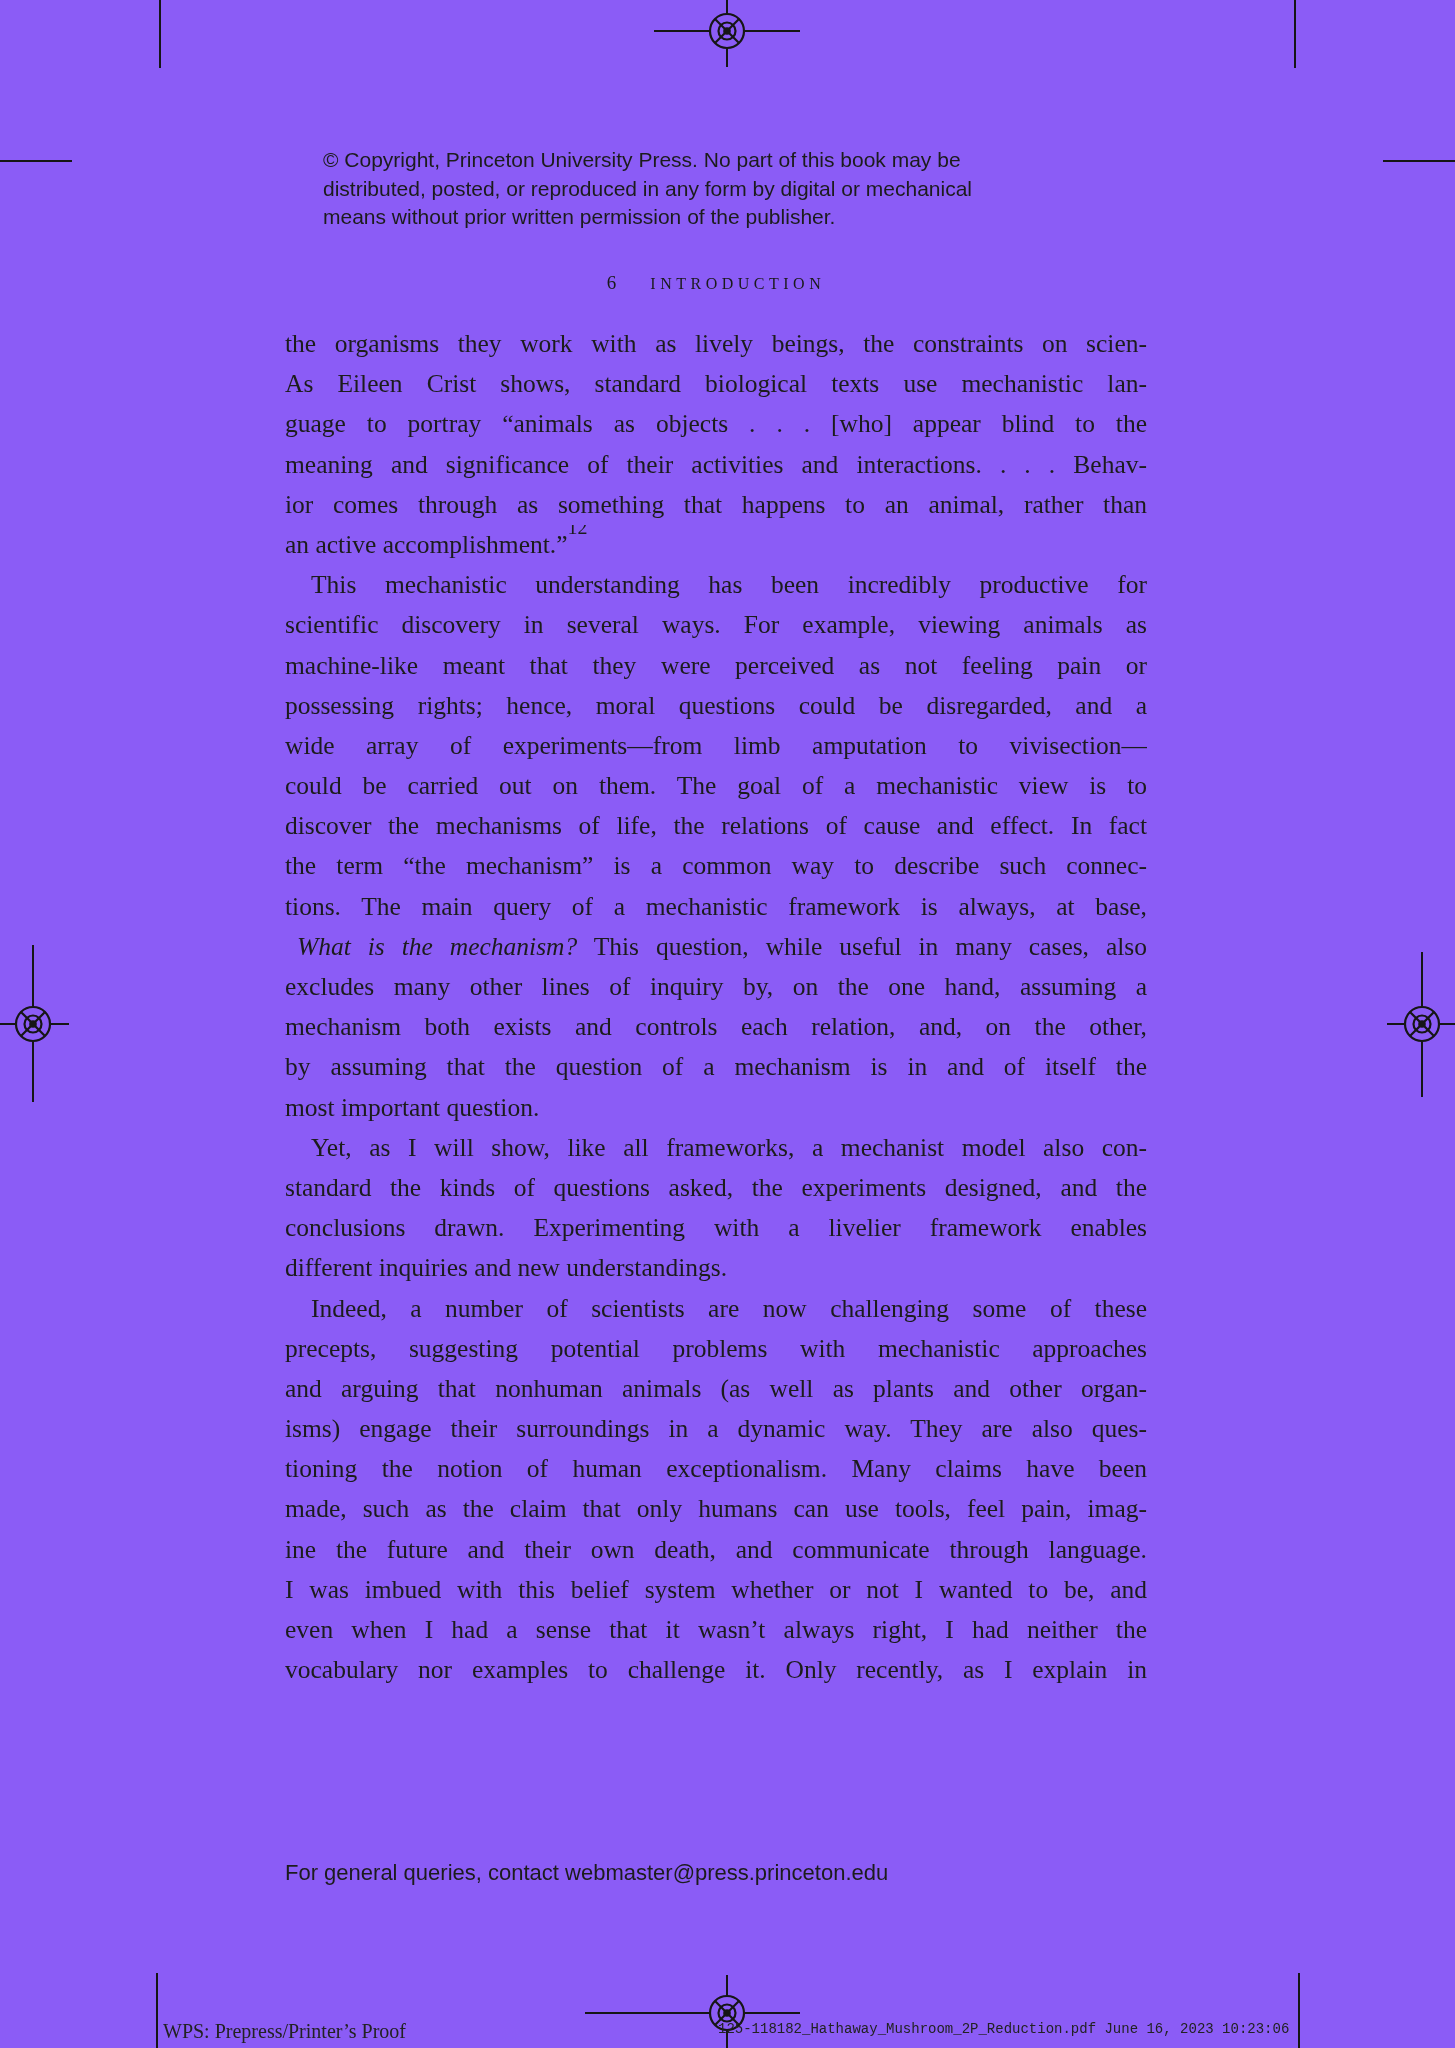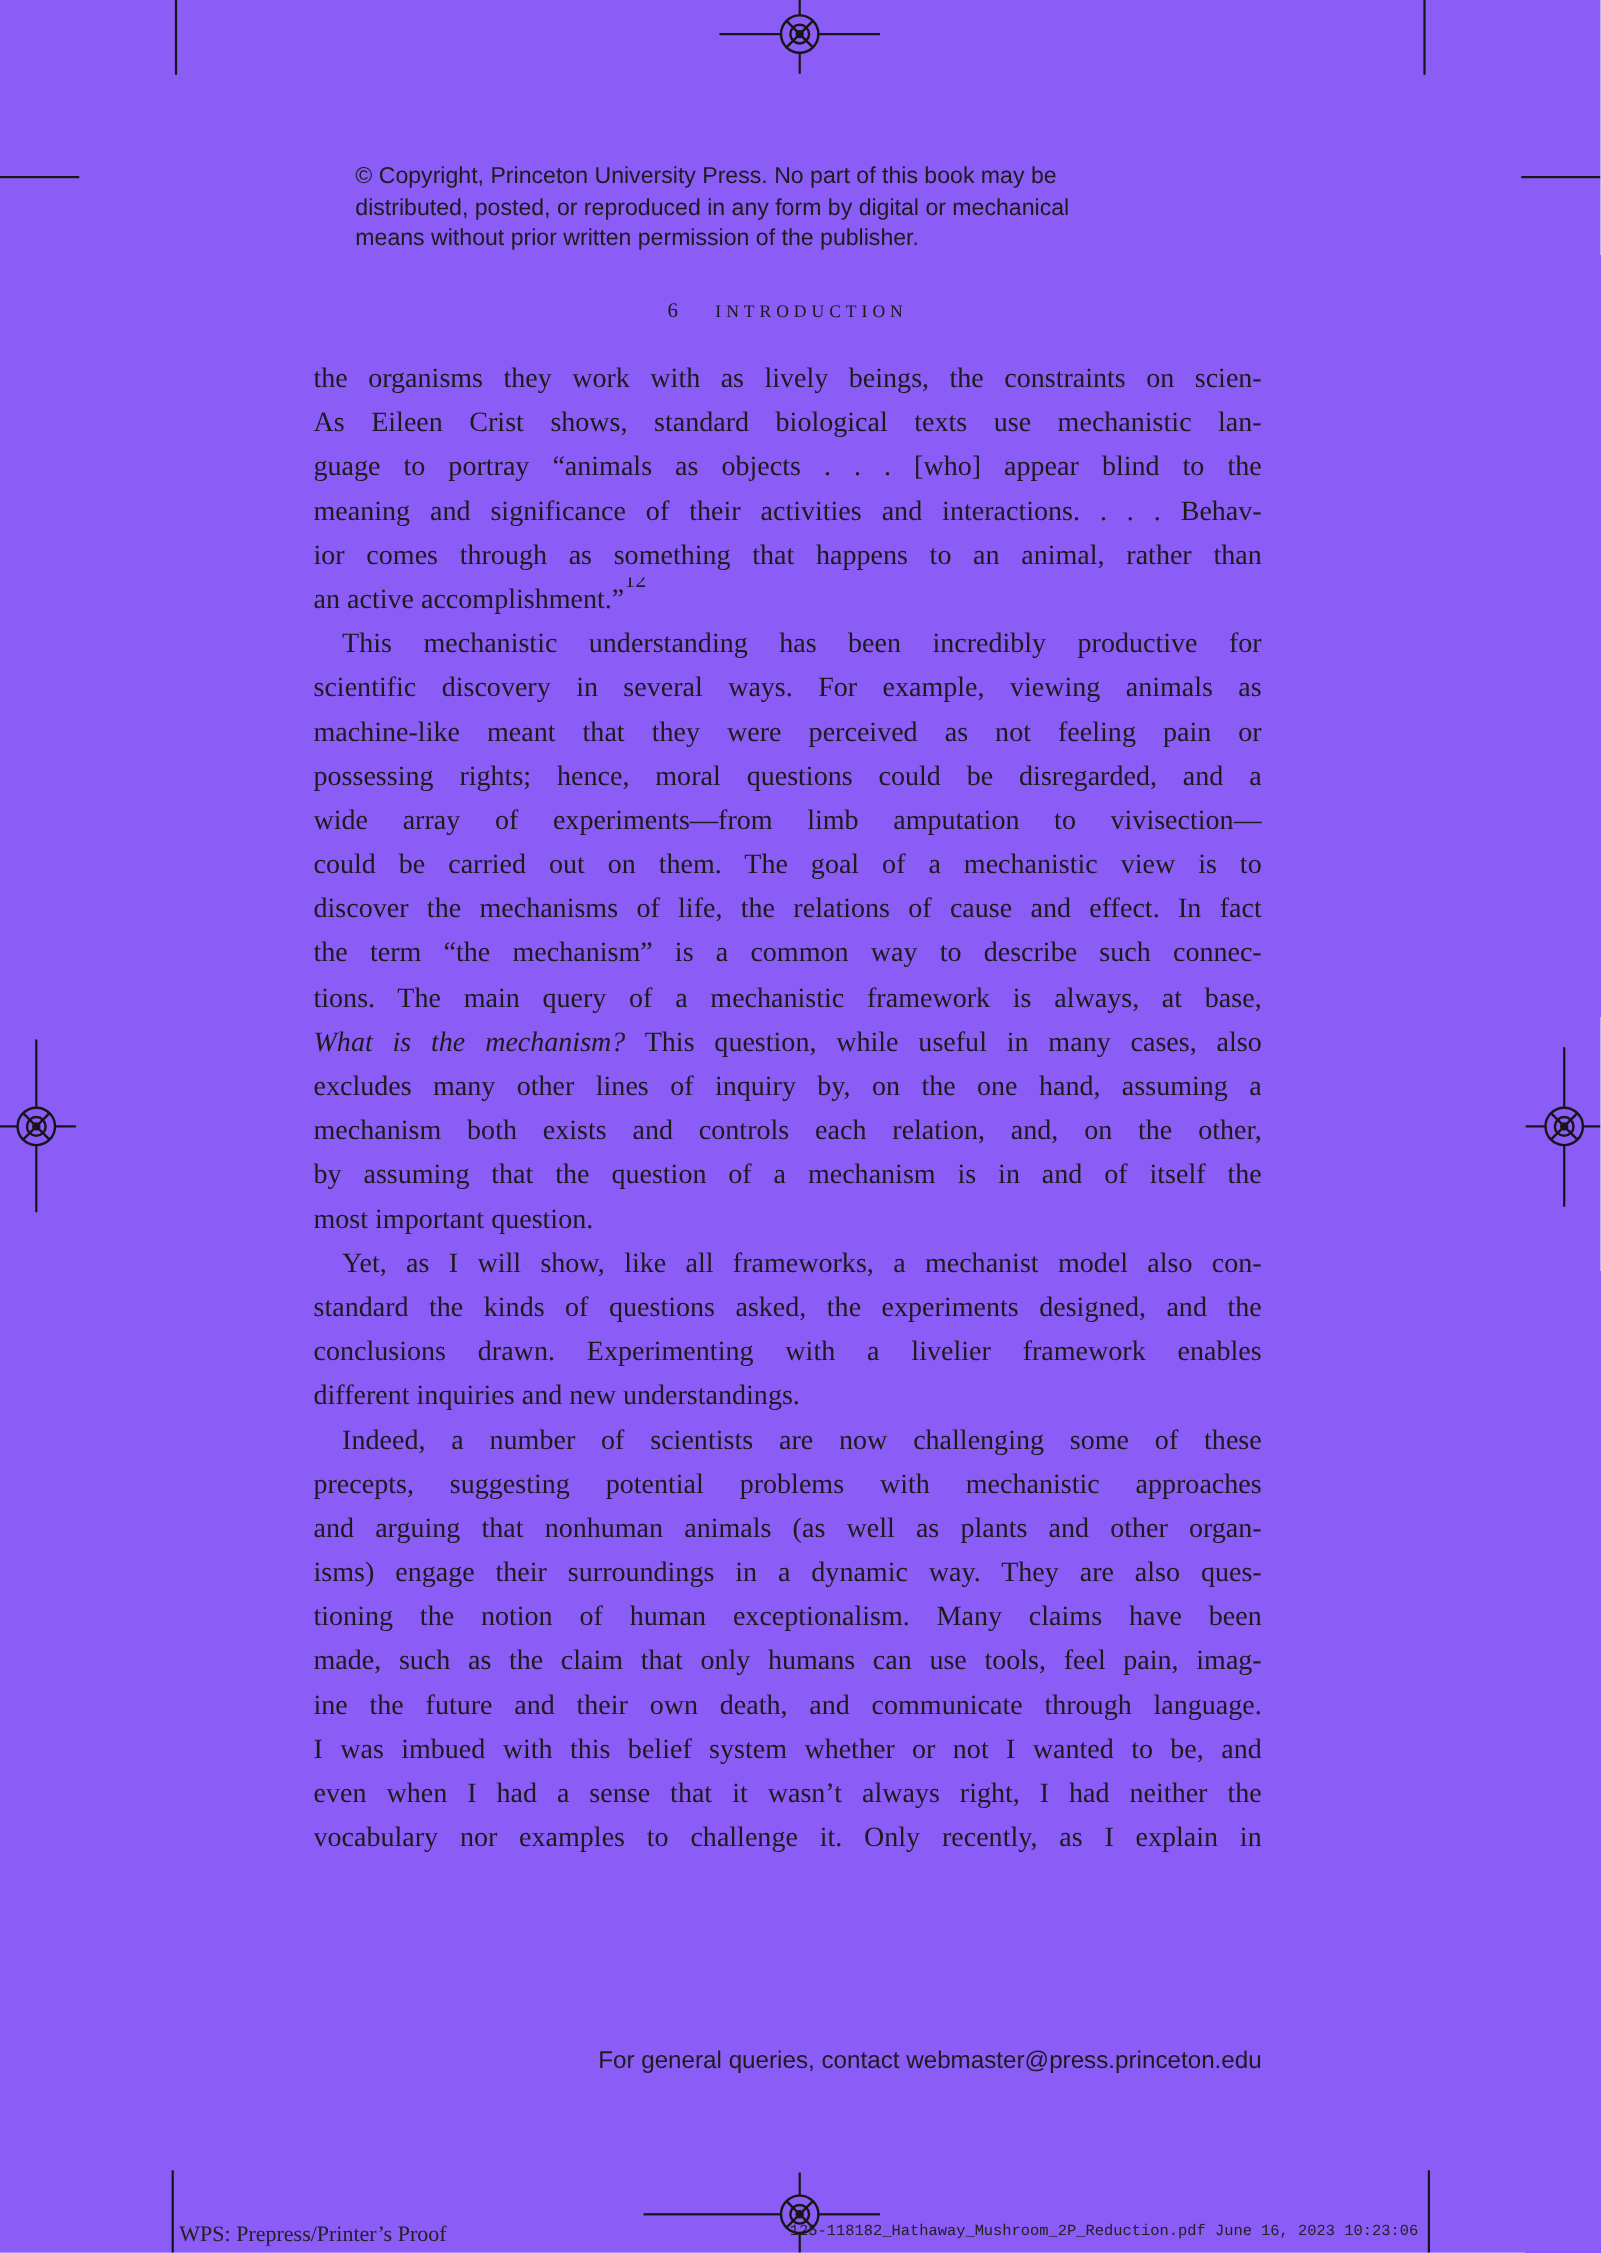--- a/index.html
+++ b/index.html
@@ -34,26 +34,26 @@
     position:absolute;left:285px;top:324px;width:862px;
     font-size:25.5px;color:#1c1c1c;
   }
   .line{
     height:40.2px;line-height:40.2px;
     text-align:justify;text-align-last:justify;
     white-space:normal;overflow:hidden;
   }
   .line.indent{text-indent:26px;}
   .line.end{text-align-last:left;}
-  .line em{font-style:italic;}
+  .line em{font-style:italic;margin-left:12px;}
   .line sup{font-size:20px;line-height:0;position:relative;top:-9px;}
   
   .footer{
     position:absolute;left:285px;top:1860px;width:862px;
-    text-align:right;
+    text-align:left;
     font-family:"Liberation Sans", sans-serif;
     font-size:22px;color:#1c1c1c;
   }
   
   .slug-left{
     position:absolute;left:163px;top:2021px;
     font-family:Liberation Serif, serif;
     font-size:20px;line-height:1;color:#222;
     white-space:pre;
   }

